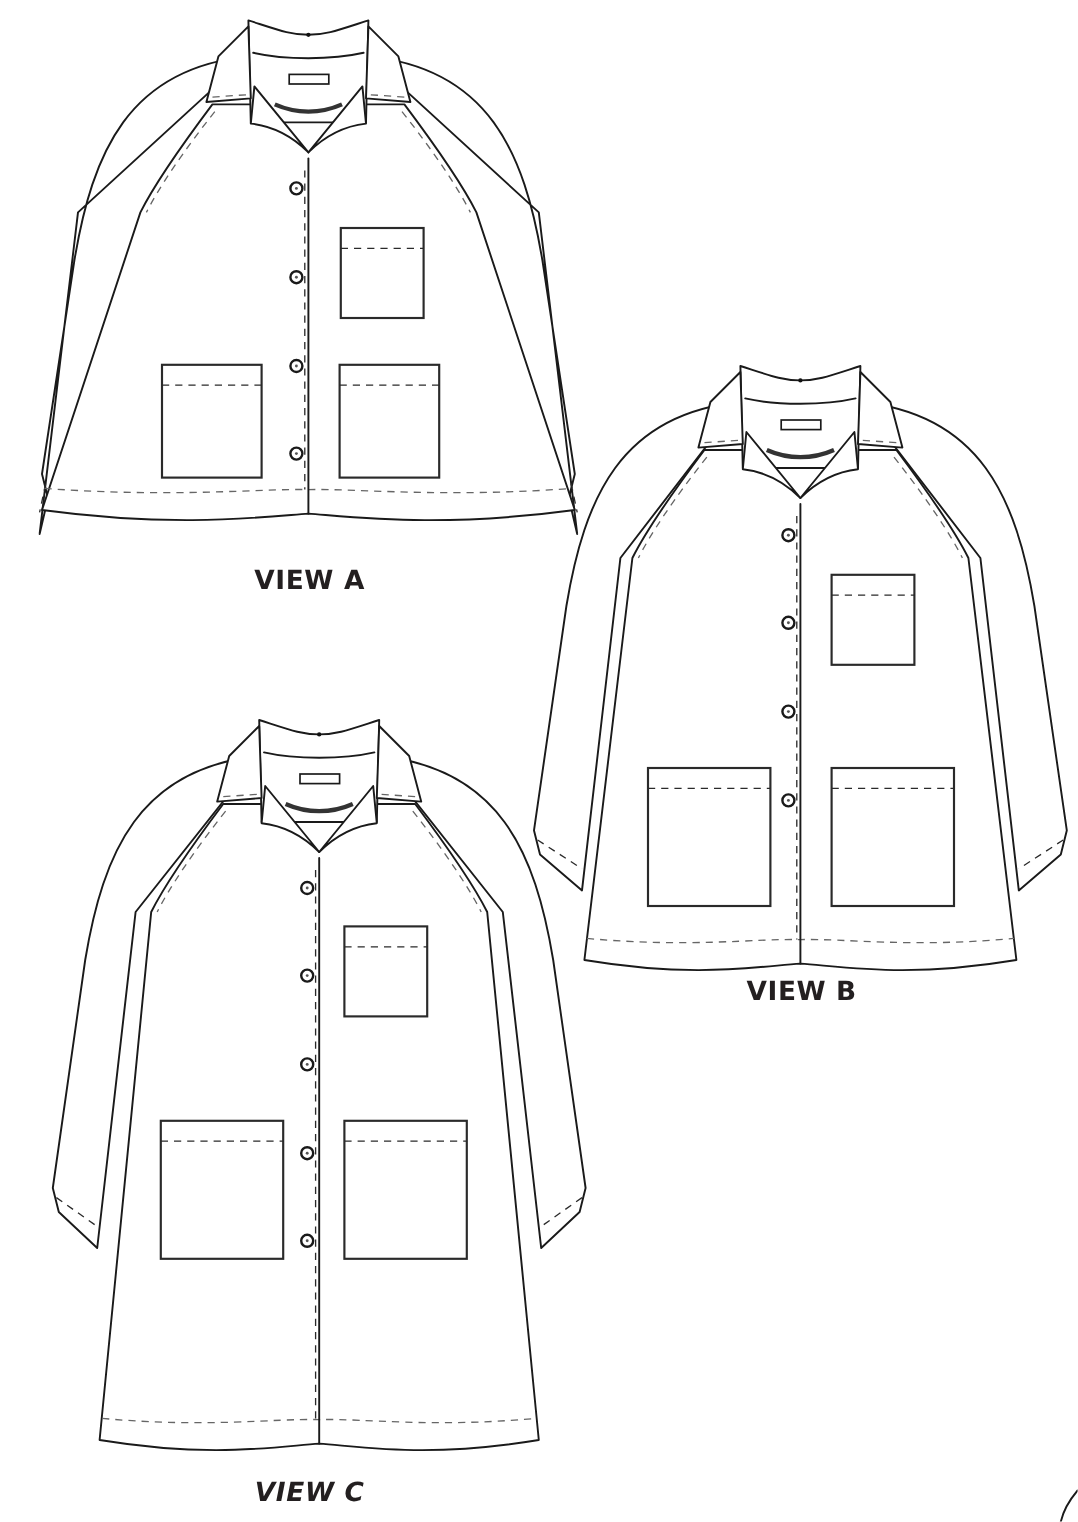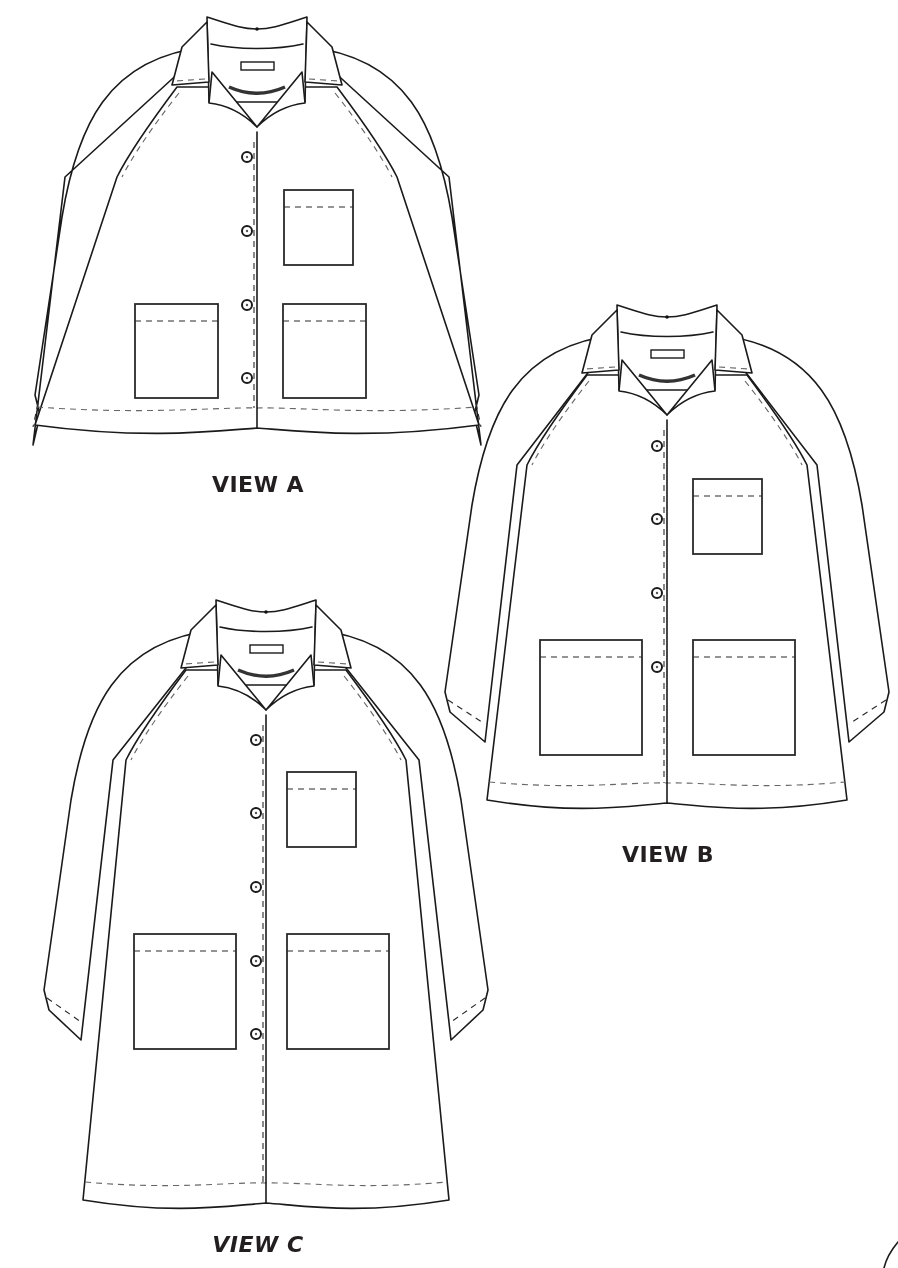--- a/index.html
+++ b/index.html
@@ -164,14 +164,14 @@
       <line x1="287" y1="789" x2="356" y2="789" class="dash"></line>
       <rect x="134" y="934" width="102" height="115" class="pocket"></rect>
       <line x1="134" y1="951" x2="236" y2="951" class="dash"></line>
       <rect x="287" y="934" width="102" height="115" class="pocket"></rect>
       <line x1="287" y1="951" x2="389" y2="951" class="dash"></line>
     </g>
   <path class="ln-open" d="M884,1268 Q887,1255 898,1242"></path>
 </svg>
 
 <div class="view-label" style="left:258px; top:446px;margin-top:26px;">VIEW A</div>
-<div class="view-label" style="left:668px; top:842px;">VIEW B</div>
+<div class="view-label" style="left:668px; top:814px;">VIEW B</div>
 <div class="view-label" style="left:258px; top:1232px;font-style:italic;">VIEW C</div>
 
 </body></html>

